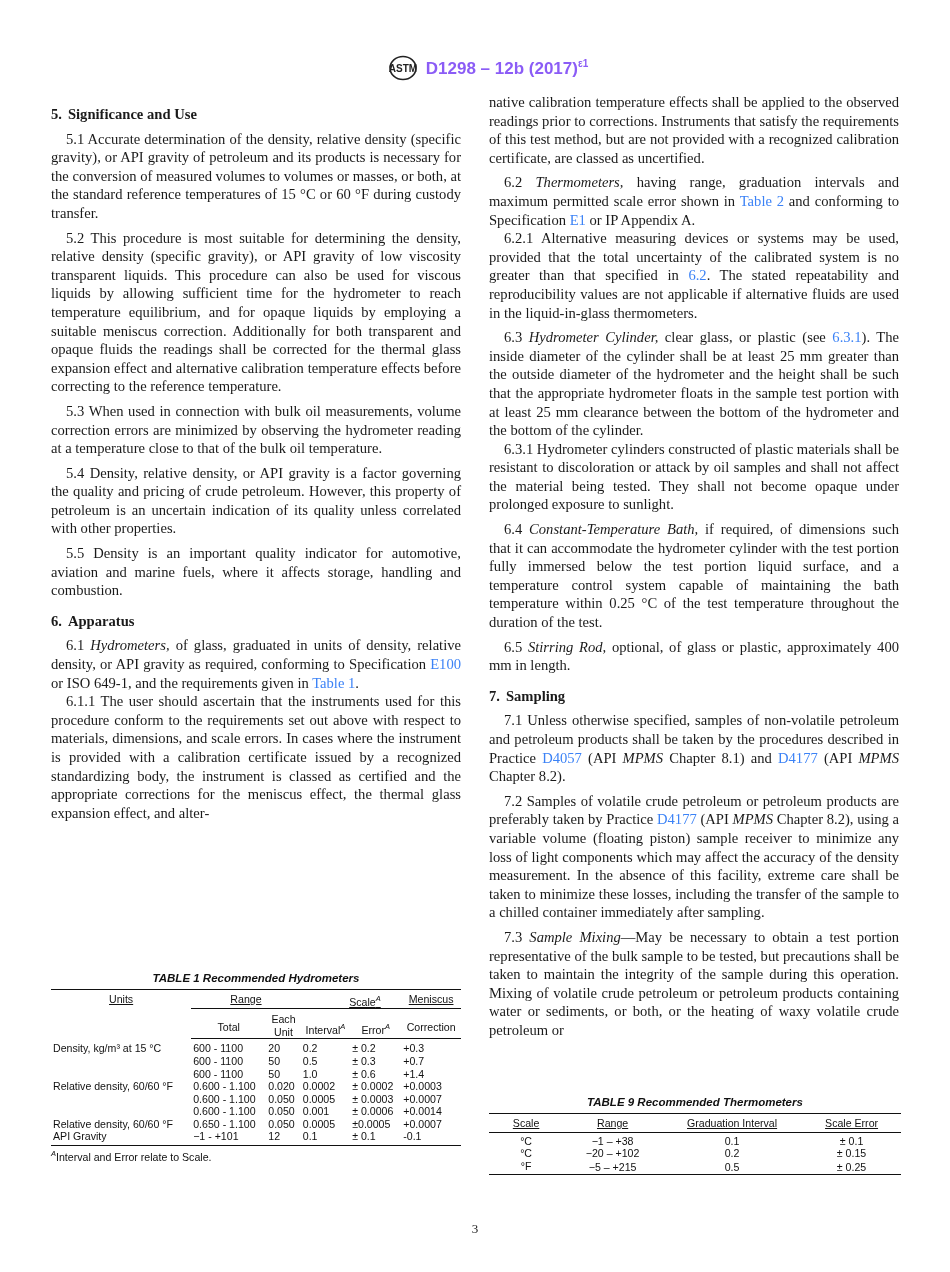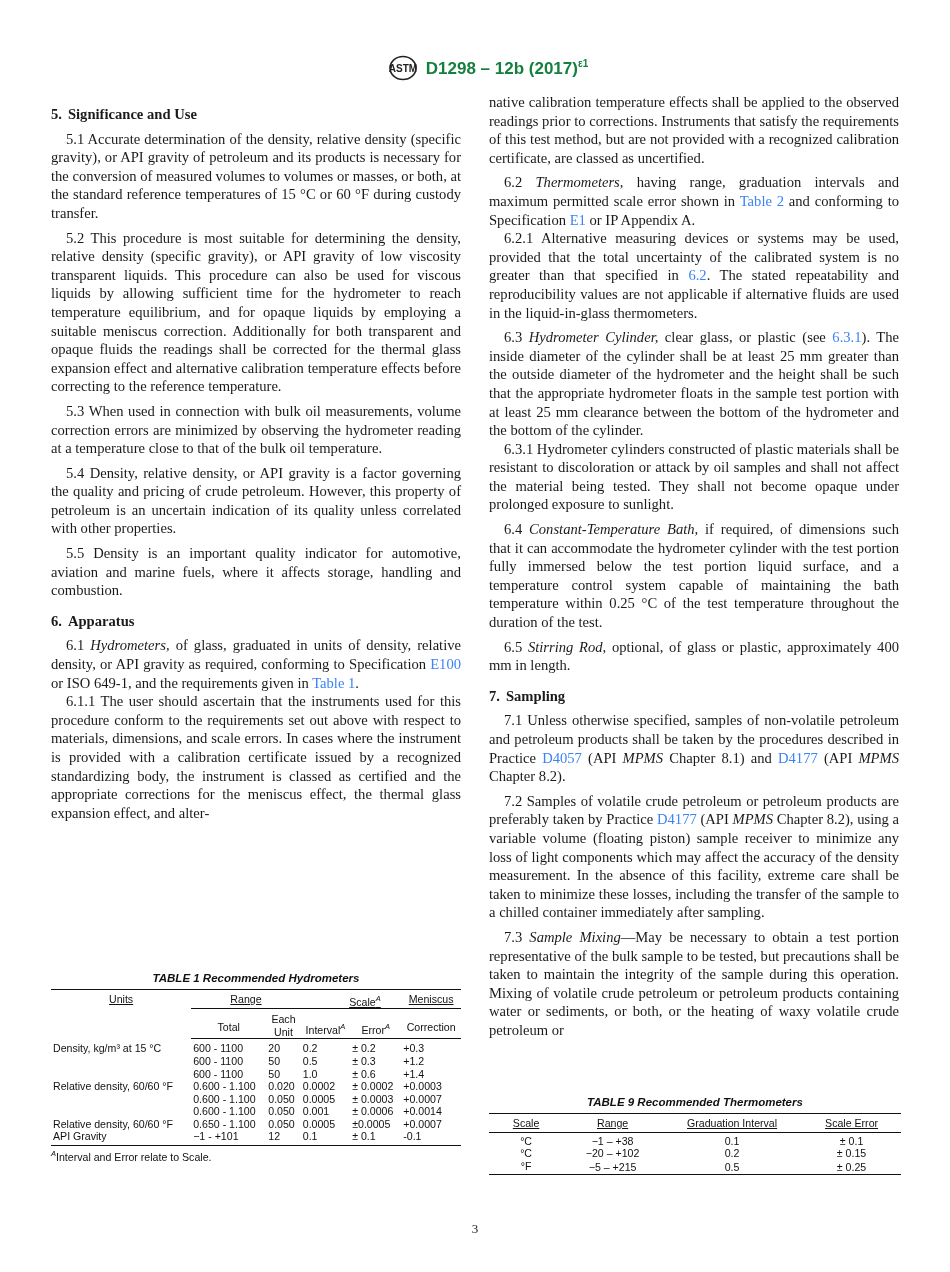--- a/index.html
+++ b/index.html
@@ -8,21 +8,21 @@
     font-family: "Liberation Serif", serif; color: #1a1a1a;
   }
   .header {
     position: absolute; top: 55px; left: 12px; width: 950px;
     display: flex; justify-content: center; align-items: center; gap: 6px;
   }
   .logo {
     width: 34px; height: 26px; display: inline-flex; align-items: center; justify-content: center;
   }
   .doc-id {
-    font-family: "Liberation Sans", sans-serif; font-weight: bold; font-size: 17px; color: #15803d;
+    font-family: "Liberation Sans", sans-serif; font-weight: bold; font-size: 17px; color: #8b5cf6;
   }
   .doc-id sup { font-size: 10px; }
 
   .col {
     position: absolute; top: 93px; width: 410px;
     font-size: 14.6px; line-height: 18.6px; text-align: justify;
   }
   .col.left { left: 51px; }
   .col.right { left: 489px; }
   .col p { margin: 0 0 6px 0; text-indent: 15px; }
@@ -108,21 +108,21 @@
         <td style="padding-top:3px; border-top:0.8px solid #111;">0.2</td>
         <td style="padding-top:3px; border-top:0.8px solid #111;">± 0.2</td>
         <td style="padding-top:3px; border-top:0.8px solid #111;margin-top:37px;">+0.3</td>
       </tr>
       <tr>
         <td></td>
           <td>600 - 1100</td>
           <td>50</td>
           <td>0.5</td>
           <td>± 0.3</td>
-          <td>+1.2</td>
+          <td>+0.7</td>
       </tr>
       <tr>
         <td></td>
           <td>600 - 1100</td>
           <td>50</td>
           <td>1.0</td>
           <td>± 0.6</td>
           <td>+1.4</td>
       </tr>
       <tr>

